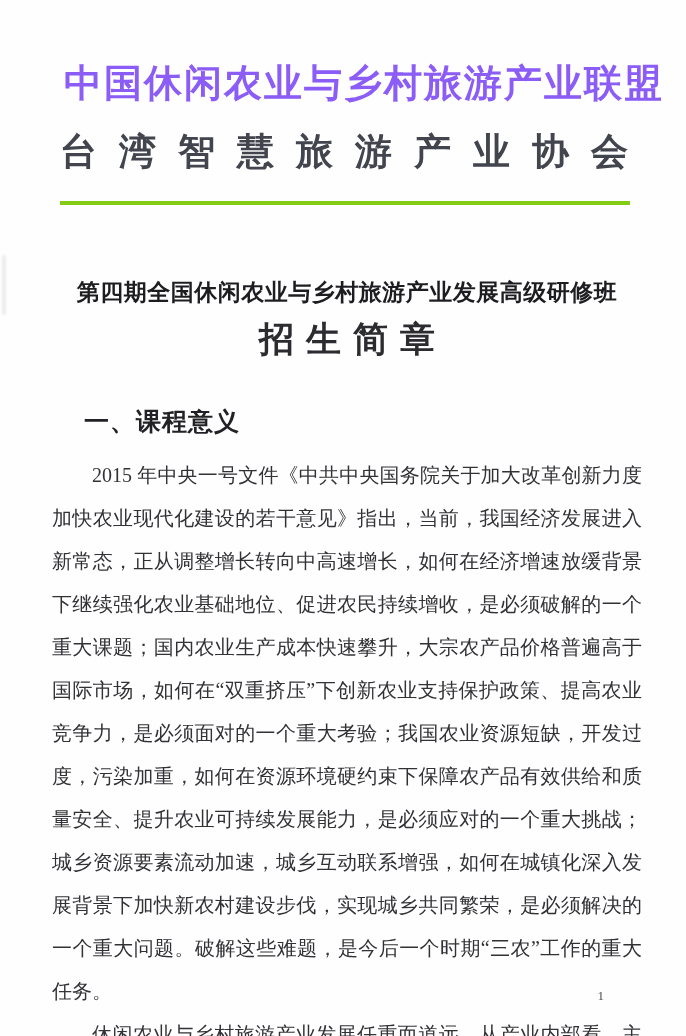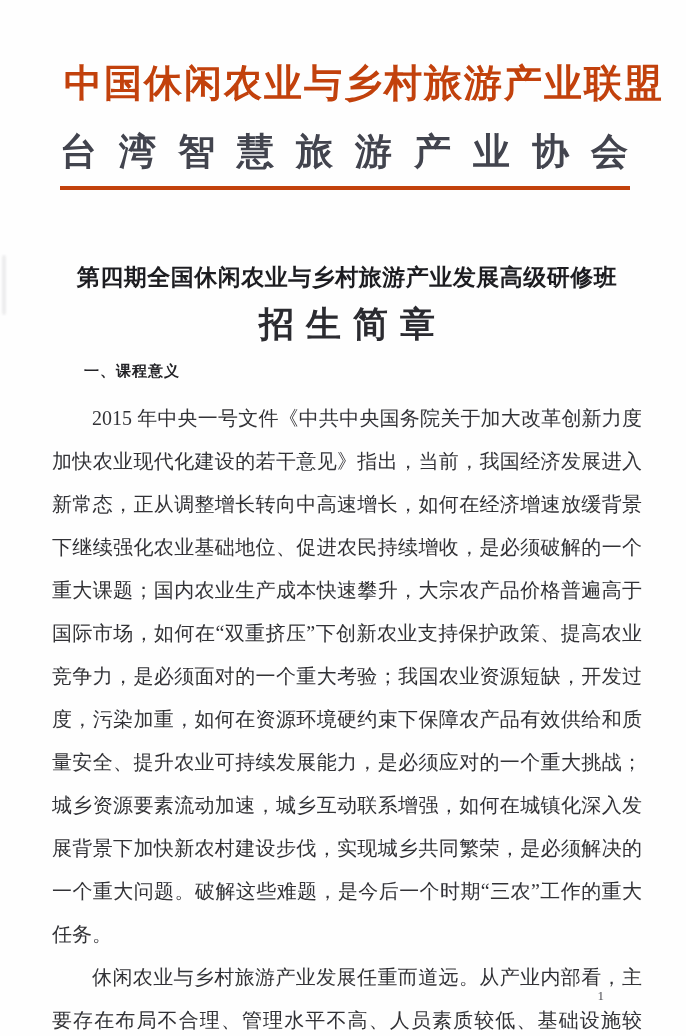--- a/index.html
+++ b/index.html
@@ -29,28 +29,28 @@
     opacity: .45;
     border-radius: 3px;
     filter: blur(1px);
   }
   .org-line1 {
     margin: 6px 0 0 12px;
     font-family: "Liberation Sans", "DejaVu Sans", sans-serif;
     font-weight: bold;
     font-size: 38px;
     letter-spacing: 2px;
-    color: #c2410c;
+    color: #8b5cf6;
     white-space: nowrap;
   }
   .org-line2-wrap {
     margin: 18px 0 0 8px;
     width: 570px;
-    border-bottom: 4px solid #c2410c;
-    padding-bottom: 9px;
+    border-bottom: 4px solid #84cc16;
+    padding-bottom: 24px;
   }
   .org-line2 {
     display: block;
     font-family: "Liberation Sans", "DejaVu Sans", sans-serif;
     font-weight: bold;
     font-size: 37px;
     letter-spacing: 22px;
     margin-right: -22px;
     color: #42444e;
     white-space: nowrap;
@@ -69,24 +69,24 @@
     margin: 8px 0 0 0;
     text-align: center;
     font-family: "Liberation Sans", "DejaVu Sans", sans-serif;
     font-weight: 700;
     font-size: 35px;
     letter-spacing: 12px;
     text-indent: 12px;
     color: #2b2b30;
   }
   .section-heading {
-    margin: 14px 0 0 32px;
+    margin: 42px 0 0 32px;
     font-family: "Liberation Sans", "DejaVu Sans", sans-serif;
     font-weight: bold;
-    font-size: 15px;
+    font-size: 25px;
     letter-spacing: 1px;
     color: #222226;
   }
   .body-text p {
     margin: 0;
     font-size: 20px;
     line-height: 43px;
     text-align: justify;
     text-indent: 2em;
     color: #323236;

